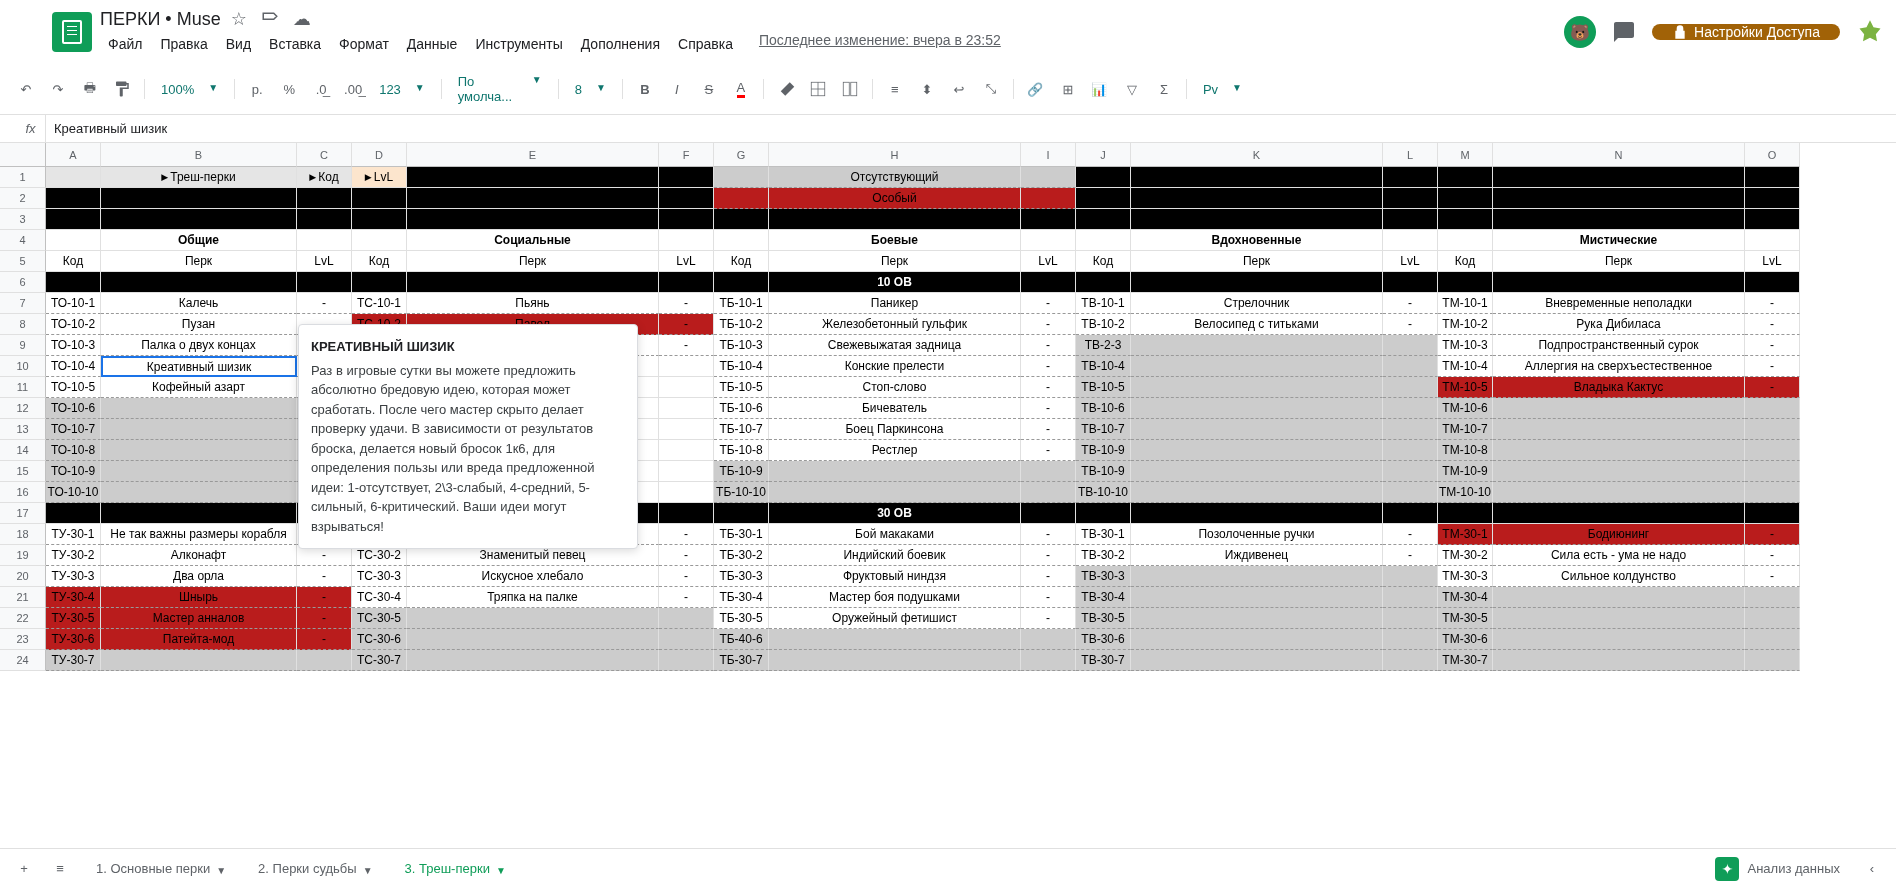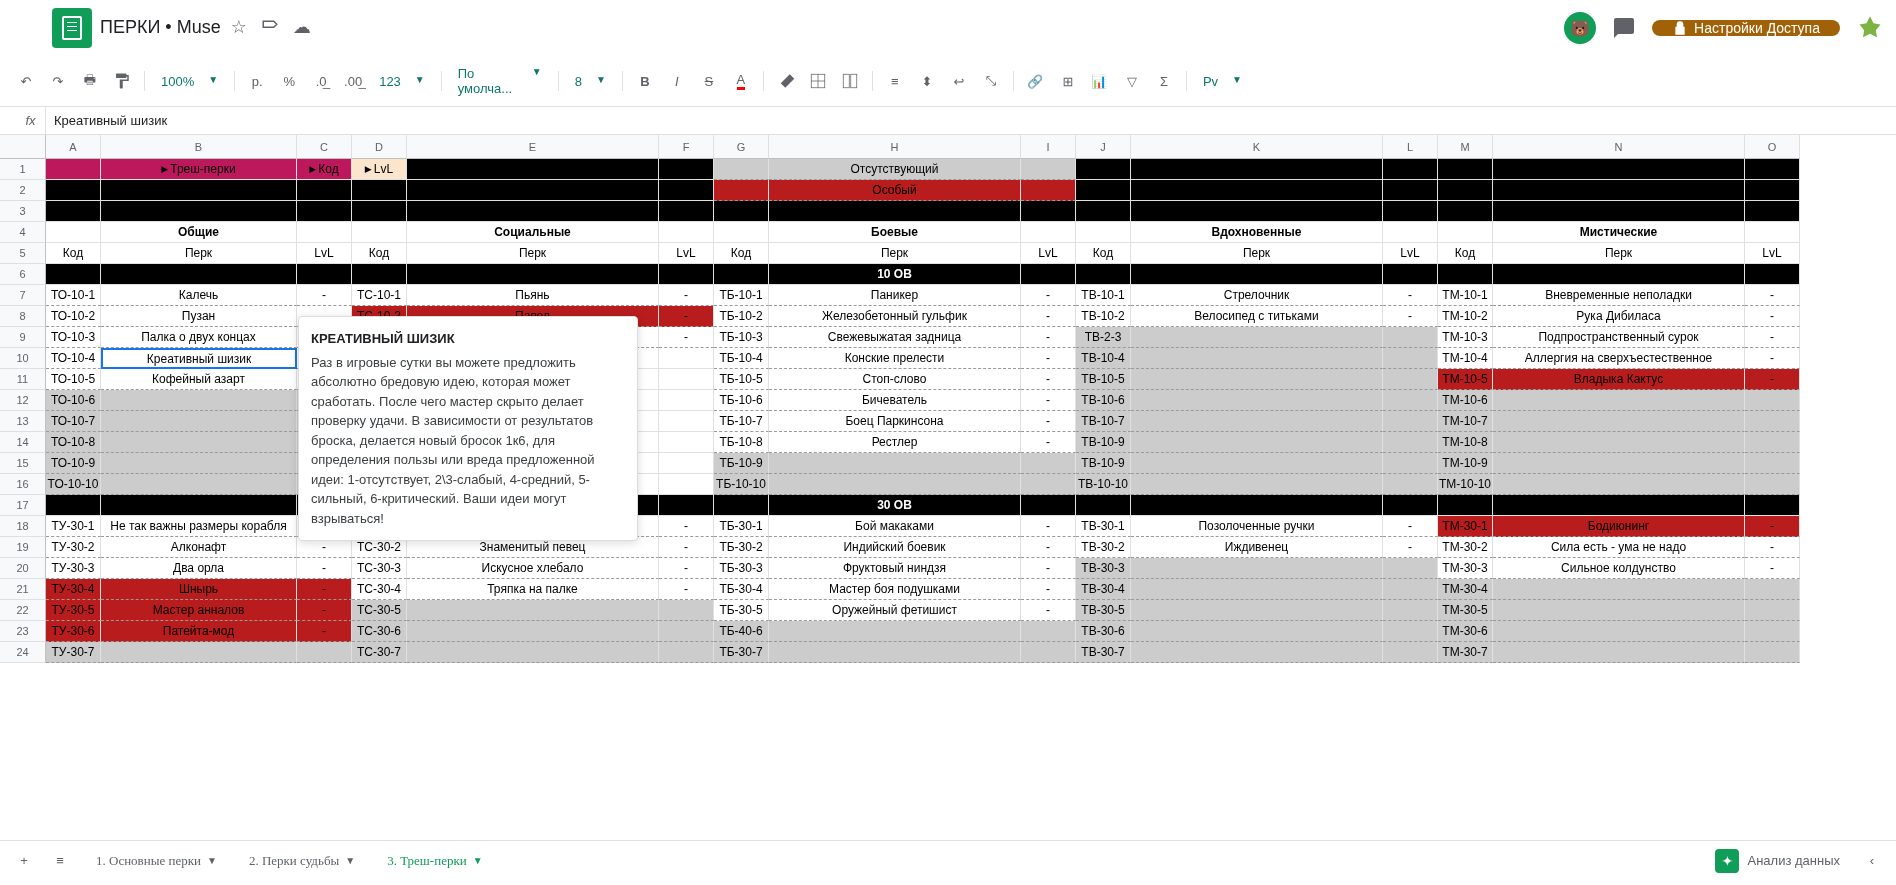--- a/index.html
+++ b/index.html
@@ -28,33 +28,33 @@
 .fx-label { width: 46px; text-align: center; color: #5f6368; font-style: italic; border-right: 1px solid #e0e0e0; height: 100%; display: flex; align-items: center; justify-content: center; padding-left: 16px; }
 .formula-input { flex: 1; padding: 0 8px; color: #202124; }
 .grid-container { overflow: auto; height: calc(100vh - 180px); position: relative; }
 .grid { display: grid; grid-template-columns: 46px 55px 196px 55px 55px 252px 55px 55px 252px 55px 55px 252px 55px 55px 252px 55px; }
 .col-header { background: #f8f9fa; border-right: 1px solid #e0e0e0; border-bottom: 1px solid #c0c0c0; text-align: center; color: #5f6368; font-size: 11px; height: 24px; display: flex; align-items: center; justify-content: center; position: sticky; top: 0; z-index: 2; }
 .row-header { background: #f8f9fa; border-right: 1px solid #c0c0c0; border-bottom: 1px solid #e0e0e0; text-align: center; color: #5f6368; font-size: 11px; display: flex; align-items: center; justify-content: center; position: sticky; left: 0; z-index: 1; }
 .corner { background: #f8f9fa; border-right: 1px solid #c0c0c0; border-bottom: 1px solid #c0c0c0; position: sticky; left: 0; top: 0; z-index: 3; }
 .cell { border-right: 1px solid #e0e0e0; border-bottom: 1px solid #e0e0e0; padding: 2px 4px; font-size: 12px; height: 21px; display: flex; align-items: center; overflow: hidden; white-space: nowrap; }
 .cell.center { justify-content: center; }
 .cell.black { background: #000; color: #fff; font-weight: bold; }
-.cell.lavender { background: #be185d; }
+.cell.lavender { background: #e5e5e5; }
 .cell.peach { background: #fce5cd; }
 .cell.orange { background: #b91c1c; border-bottom: 1px dashed #999; }
 .cell.gray { background: #cccccc; border-bottom: 1px dashed #999; }
 .cell.white-d { background: #fff; border-bottom: 1px dashed #999; }
 .cell.selected { border: 2px solid #1a73e8; background: #fff; }
 .cell.bold { font-weight: bold; }
 .cell.arrow::before { content: '▶'; font-size: 9px; margin-right: 2px; }
 .tooltip { position: absolute; left: 298px; top: 181px; width: 340px; background: #fff; border: 1px solid #dadce0; border-radius: 4px; padding: 12px; box-shadow: 0 2px 10px rgba(0,0,0,0.15); z-index: 10; font-size: 13px; color: #3c4043; line-height: 1.5; }
 .tooltip-title { font-weight: bold; color: #202124; margin-bottom: 4px; }
 .sheet-tabs { display: flex; align-items: center; border-top: 1px solid #e0e0e0; height: 40px; padding: 0 8px; gap: 4px; }
 .tab-btn { width: 32px; height: 32px; display: flex; align-items: center; justify-content: center; color: #5f6368; cursor: pointer; }
-.sheet-tab { padding: 8px 16px; color: #5f6368; cursor: pointer; border-radius: 4px 4px 0 0; display: flex; align-items: center; gap: 6px; font-size: 13px; font-family: Liberation Serif, serif;}
+.sheet-tab { padding: 8px 16px; color: #5f6368; cursor: pointer; border-radius: 4px 4px 0 0; display: flex; align-items: flex-end; gap: 6px; font-size: 13px;}
 .sheet-tab.active { color: #0f9d58; font-weight: 500; }
 .tabs-right { margin-left: auto; display: flex; align-items: center; }
 .explore-btn { display: flex; align-items: center; gap: 8px; padding: 8px 16px; color: #5f6368; cursor: pointer; }
 .explore-icon { width: 24px; height: 24px; background: #0f9d58; border-radius: 4px; display: flex; align-items: center; justify-content: center; color: #fff; font-size: 14px; }
 svg { display: block; }
 </style>
 </head>
 <body>
 
 <div class="header">
@@ -67,20 +67,32 @@
       <span class="title-icons">
         <span>☆</span>
         <span>
             <svg width="18" height="18" viewBox="0 0 24 24" fill="none" stroke="currentColor" stroke-width="2">
               <path d="M3 7h14l4 4-4 4H3z"></path>
             </svg>
           </span>
         <span>☁</span>
       </span>
     </div>
+    <div class="menu-bar" id="menu-bar">
+        <span class="menu-item">Файл</span>
+        <span class="menu-item">Правка</span>
+        <span class="menu-item">Вид</span>
+        <span class="menu-item">Вставка</span>
+        <span class="menu-item">Формат</span>
+        <span class="menu-item">Данные</span>
+        <span class="menu-item">Инструменты</span>
+        <span class="menu-item">Дополнения</span>
+        <span class="menu-item">Справка</span>
+        <span class="last-edit">Последнее изменение: вчера в 23:52</span>
+      </div>
   </div>
   <div class="header-right">
     <div class="avatar-circle">🐻</div>
     <div class="comment-icon">
         <svg width="24" height="24" viewBox="0 0 24 24" fill="currentColor">
           <path d="M20 2H4c-1.1 0-2 .9-2 2v18l4-4h14c1.1 0 2-.9 2-2V4c0-1.1-.9-2-2-2z"></path>
         </svg>
       </div>
     <button class="share-btn">
       <svg width="16" height="16" viewBox="0 0 24 24" fill="currentColor">

